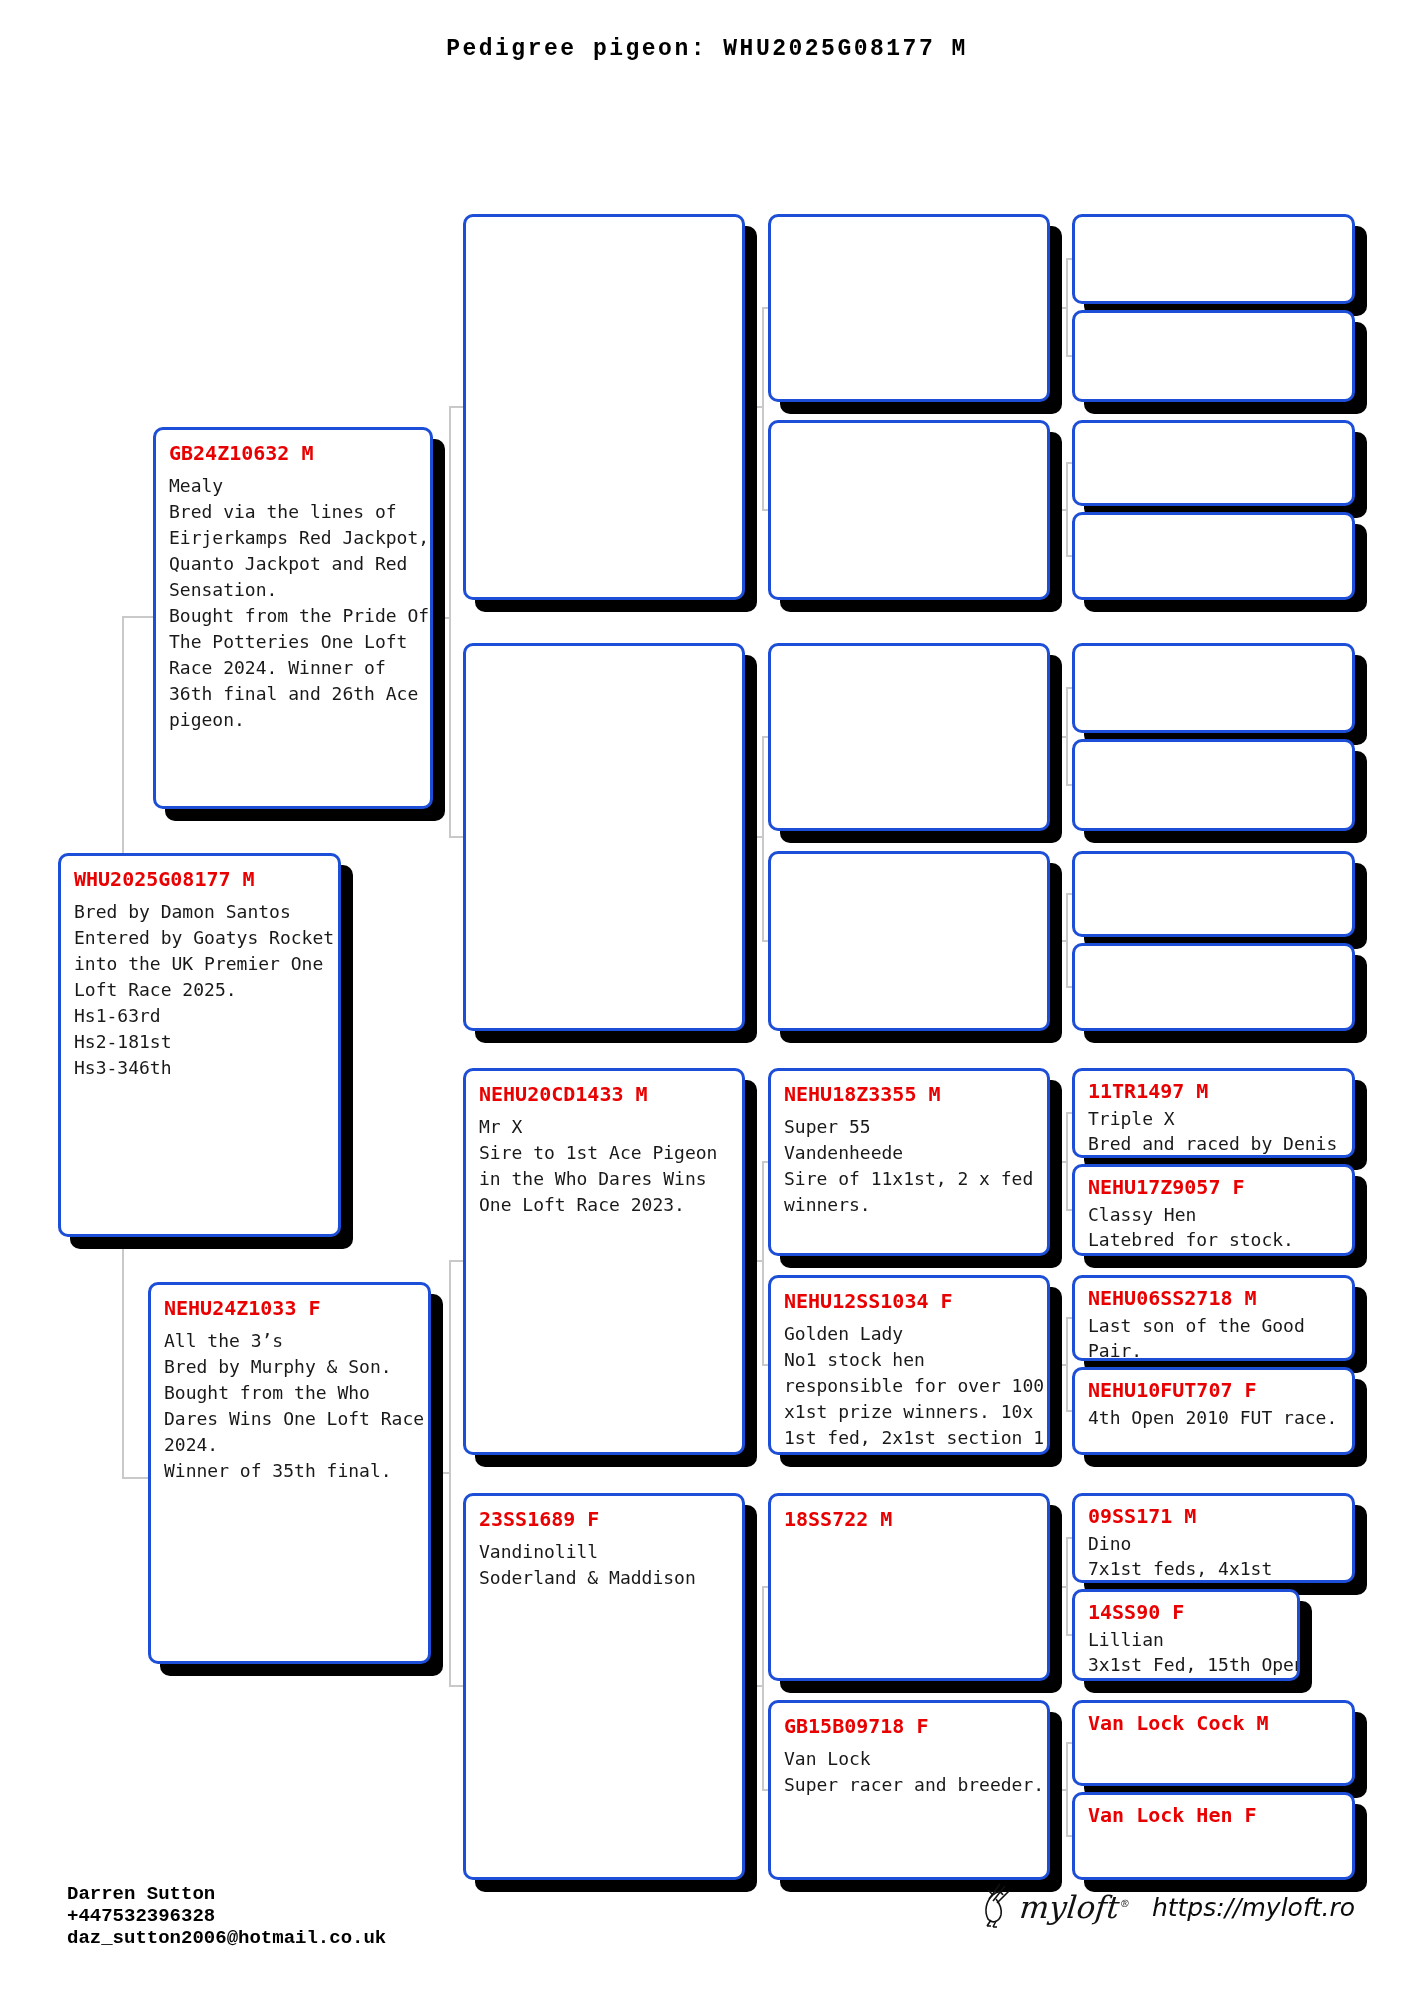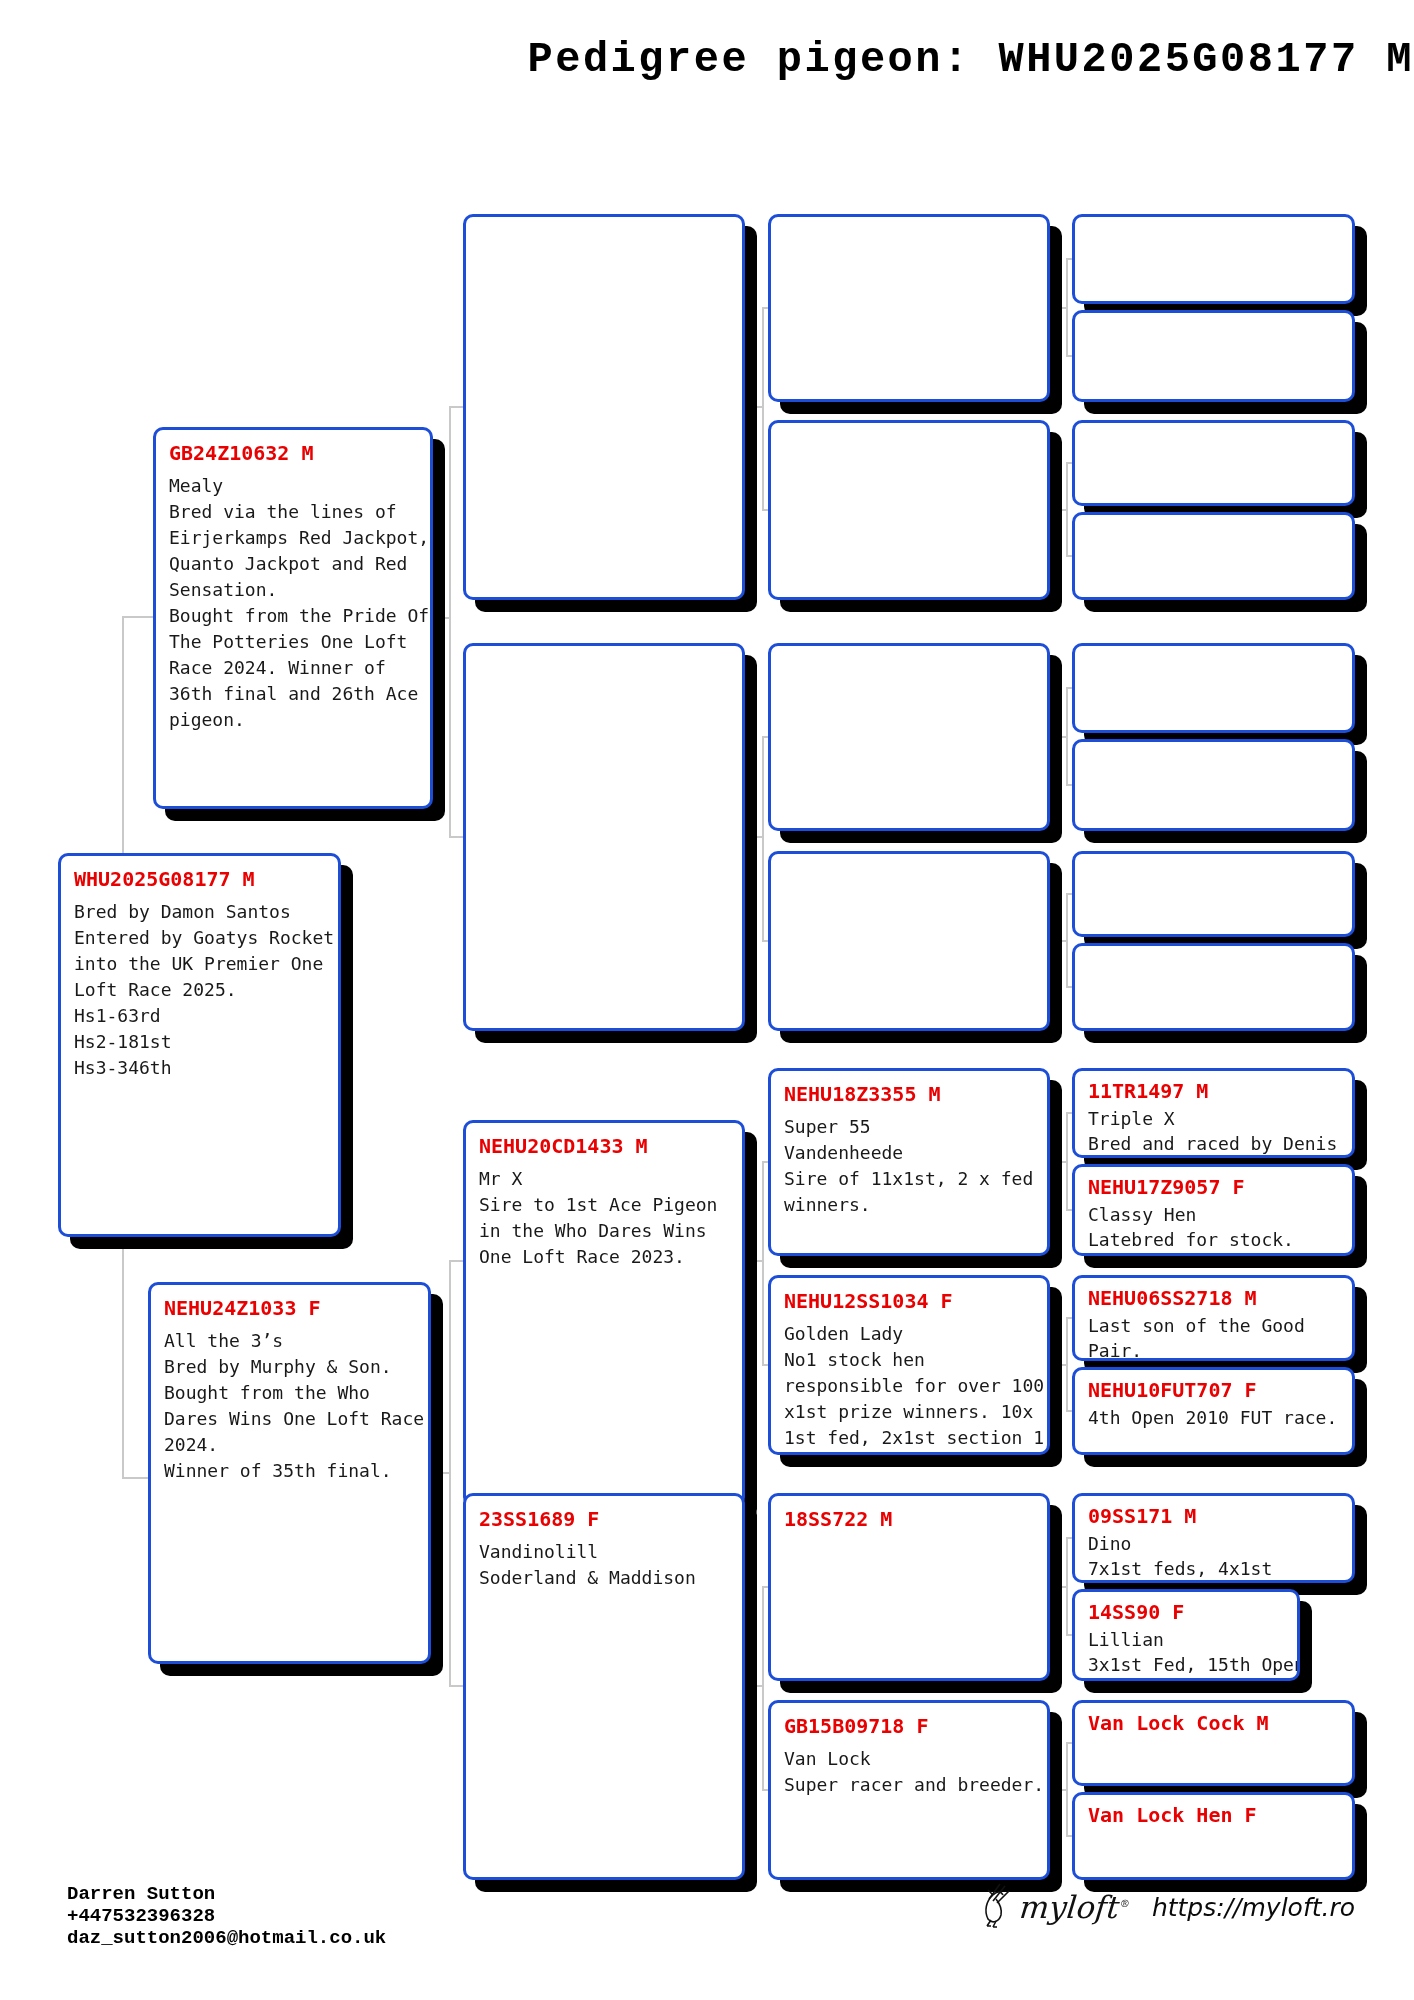--- a/index.html
+++ b/index.html
@@ -1,19 +1,19 @@
 <!DOCTYPE html>
 <html><head>
 <meta charset="utf-8">
 <style>
   html,body{margin:0;padding:0;background:#fff;}
   .page{position:relative;width:1414px;height:2000px;background:#fff;overflow:hidden;
         font-family:"DejaVu Sans Mono",monospace;}
-  .title{position:absolute;left:0;top:36px;width:100%;text-align:right;
-         font-family:"Liberation Mono",monospace;font-weight:bold;font-size:42px;
+  .title{position:absolute;left:0;top:36px;width:100%;text-align:center;
+         font-family:"Liberation Mono",monospace;font-weight:bold;font-size:23px;
          letter-spacing:2.5px;color:#000;white-space:pre;}
   .pbox{position:absolute;background:#fff;border:3px solid #1d4ed8;border-radius:10px;
         box-shadow:12px 12px 0 0 #000;box-sizing:border-box;
         padding:10px 6px 8px 13px;overflow:hidden;}
   .pbox.small{padding:7px 10px 4px 13px;}
   .ring{font-weight:bold;font-size:20px;line-height:26px;color:#e90000;
         white-space:pre;margin-bottom:7px;}
   .small .ring{margin-bottom:2px;}
   .notes{font-size:18px;line-height:26px;color:#191919;white-space:pre;}
   .small .notes{line-height:25px;}
@@ -129,21 +129,21 @@
 Bred by Murphy &amp; Son.
 Bought from the Who
 Dares Wins One Loft Race
 2024.
 Winner of 35th final.</div>
   </div>
 
   <div class="pbox" style="left:463px;top:214px;width:282px;height:386px"></div>
   <div class="pbox" style="left:463px;top:643px;width:282px;height:388px"></div>
 
-  <div class="pbox" style="left:463px;top:1120px;width:282px;height:387px">
+  <div class="pbox" style="left:463px;top:1068px;width:282px;height:387px">
     <div class="ring">NEHU20CD1433 M</div>
     <div class="notes">Mr X
 Sire to 1st Ace Pigeon
 in the Who Dares Wins
 One Loft Race 2023.</div>
   </div>
 
   <div class="pbox" style="left:463px;top:1493px;width:282px;height:387px">
     <div class="ring">23SS1689 F</div>
     <div class="notes">Vandinolill

